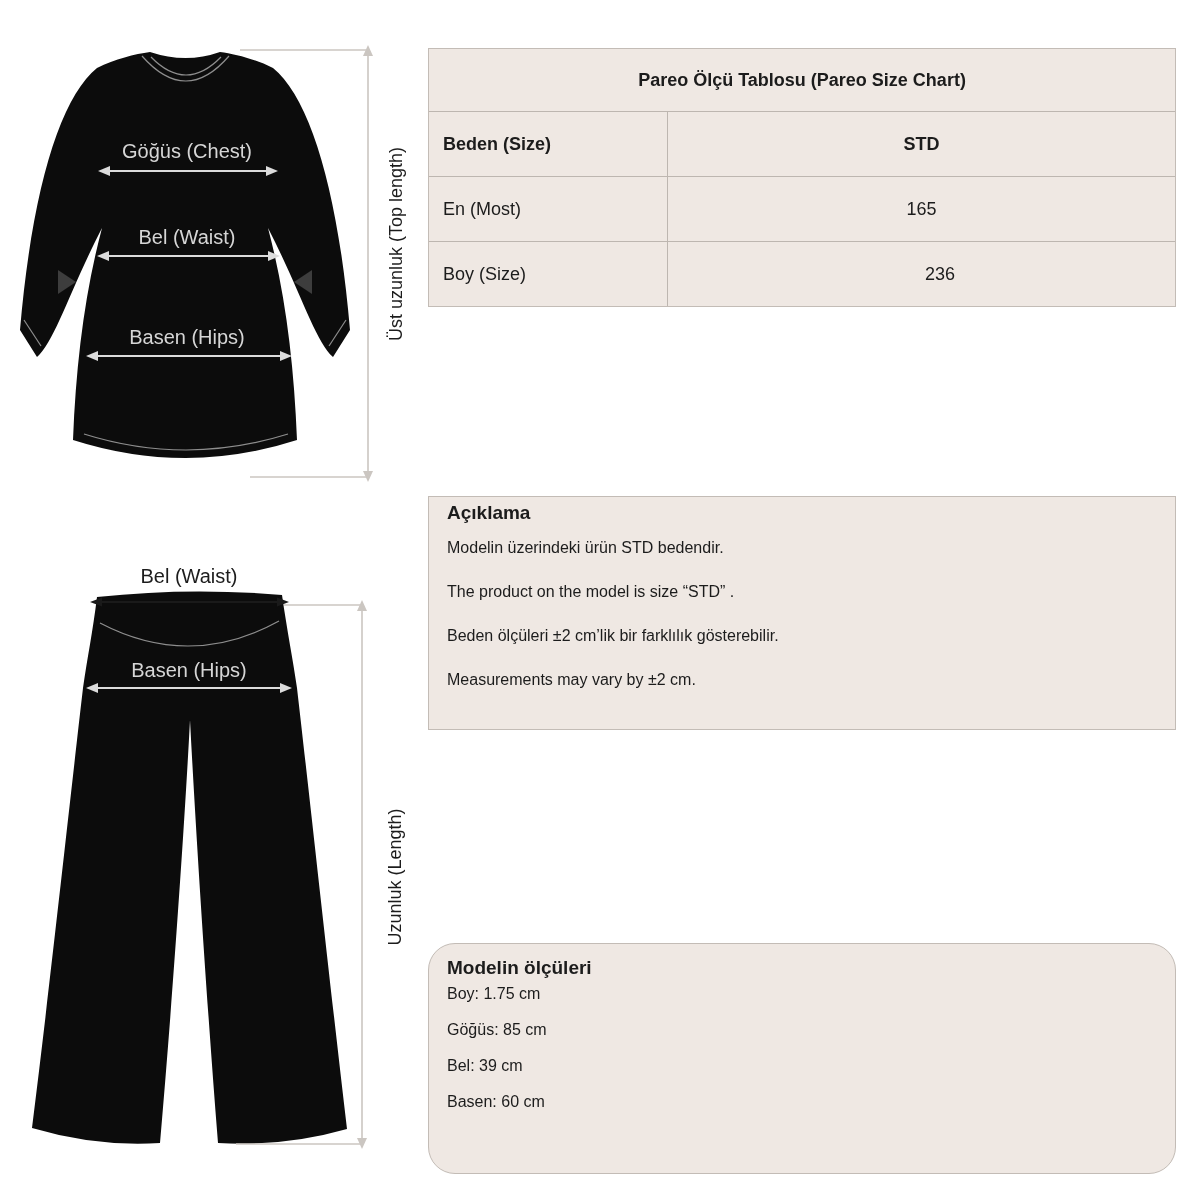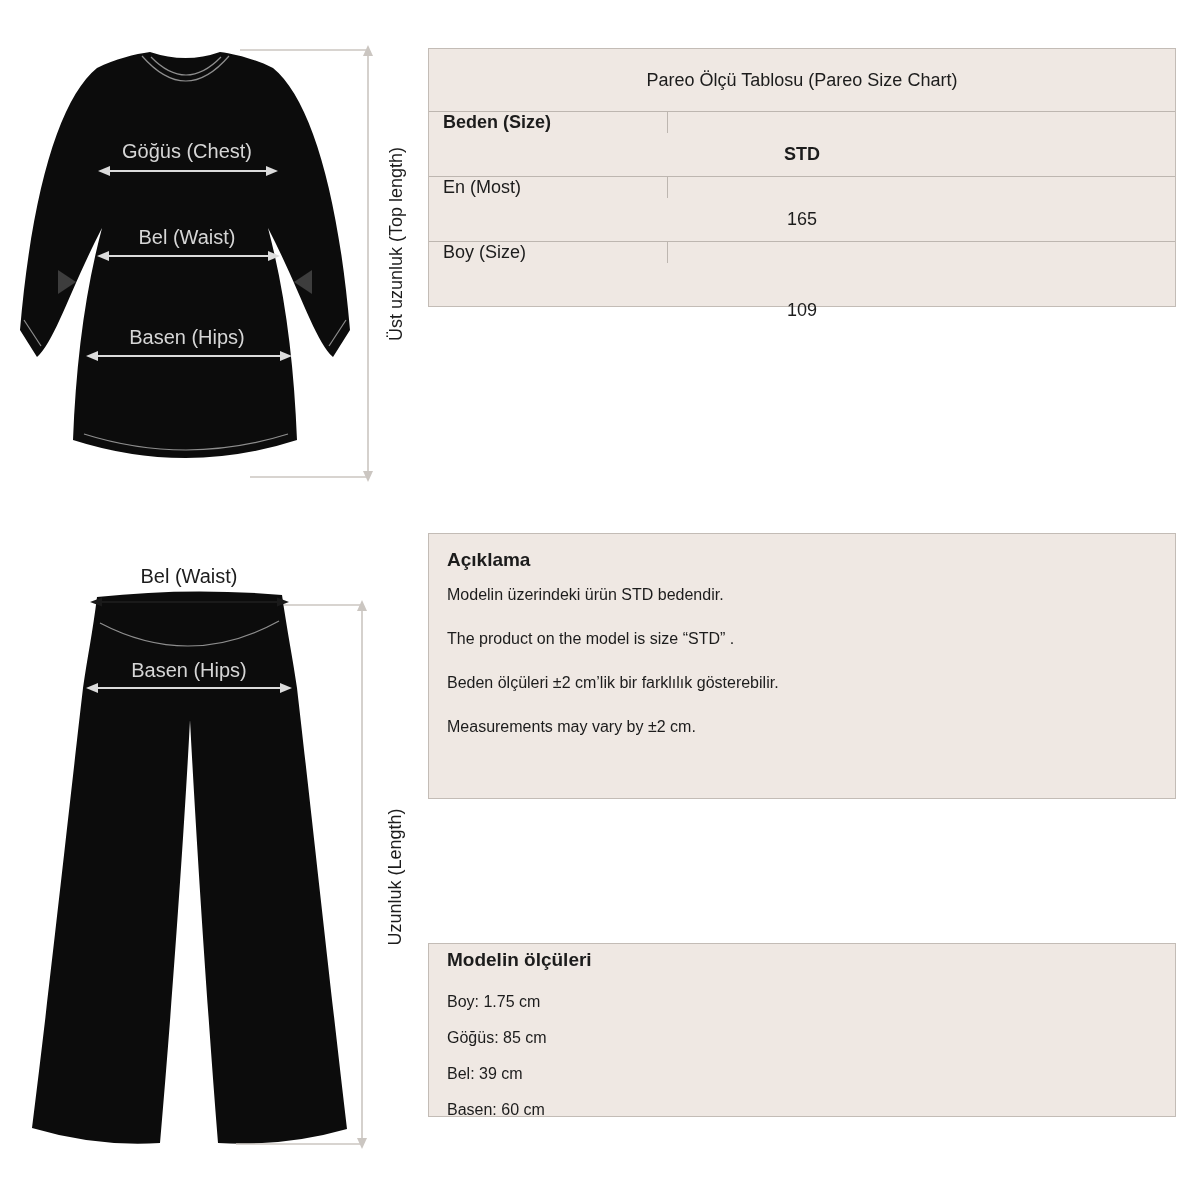--- a/index.html
+++ b/index.html
@@ -7,37 +7,37 @@
           font-family:"Liberation Sans",sans-serif;color:#1c1c1c;overflow:hidden;}
   .fig{position:absolute;}
   #fig-top{left:0;top:30px;}
   #fig-bottom{left:0;top:555px;}
 
   .panel{position:absolute;left:428px;width:748px;background:#efe8e3;
          border:1px solid #c3bcb6;box-sizing:border-box;}
   
   #size-table{top:48px;}
   .t-title{height:62px;display:flex;align-items:center;justify-content:center;
-           font-weight:normal;font-size:18px;border-bottom:1px solid #bdb6b0;}
-  .t-row{display:flex;height:64px;border-bottom:1px solid #bdb6b0;flex-direction:column;}
+           font-weight:bold;font-size:18px;border-bottom:1px solid #bdb6b0;}
+  .t-row{display:flex;height:64px;border-bottom:1px solid #bdb6b0;}
   .t-row:last-child{border-bottom:none;gap:37px;}
   .t-c1{width:239px;box-sizing:border-box;border-right:1px solid #bdb6b0;
         display:flex;align-items:center;padding-left:14px;font-size:18px;}
   .t-c2{flex:1;display:flex;align-items:center;justify-content:center;font-size:18px;}
   .t-head .t-c1,.t-head .t-c2{font-weight:bold;}
 
   
-  #notes{top:533px;height:266px;padding:14px 18px;}
-  #model-info{top:943px;height:174px;padding:4px 18px;}
+  #notes{top:496px;height:234px;padding:4px 18px;}
+  #model-info{top:943px;height:231px;padding:12px 18px;border-radius:27px;}
   .box-title{font-size:19px;font-weight:bold;line-height:1.25;}
   .box-line{font-size:16px;line-height:1.25;}
   #notes .box-line{margin-top:24px;}
   #notes .box-line.first{margin-top:13px;}
   #model-info .box-line{margin-top:16px;}
-  #model-info .box-line.first{margin-top:20px;}
+  #model-info .box-line.first{margin-top:4px;}
 
   
   svg text{font-family:"Liberation Sans",sans-serif;}
   .garment{fill:#0c0c0c;}
   .seam{fill:none;stroke:#9c9c9c;stroke-width:1.2;opacity:0.9;}
   .glabel{fill:#d6d6d6;font-size:20px;text-anchor:middle;}
   .dlabel{fill:#1c1c1c;font-size:20px;text-anchor:middle;}
   .rot{fill:#1c1c1c;font-size:18px;text-anchor:middle;}
   .warrow line{stroke:#dcdcdc;stroke-width:2;}
   .warrow path{fill:#dcdcdc;}
@@ -147,21 +147,21 @@
     <div class="t-row t-head">
       <div class="t-c1">Beden (Size)</div>
       <div class="t-c2">STD</div>
     </div>
     <div class="t-row">
       <div class="t-c1">En (Most)</div>
       <div class="t-c2">165</div>
     </div>
     <div class="t-row">
       <div class="t-c1">Boy (Size)</div>
-      <div class="t-c2">109</div>
+      <div class="t-c2">236</div>
     </div>
   </div>
 
   <div id="notes" class="panel">
     <div class="box-title">Açıklama</div>
     <div class="box-line first">Modelin üzerindeki ürün STD bedendir.</div>
     <div class="box-line">The product on the model is size “STD” .</div>
     <div class="box-line">Beden ölçüleri ±2 cm’lik bir farklılık gösterebilir.</div>
     <div class="box-line">Measurements may vary by ±2 cm.</div>
   </div>

